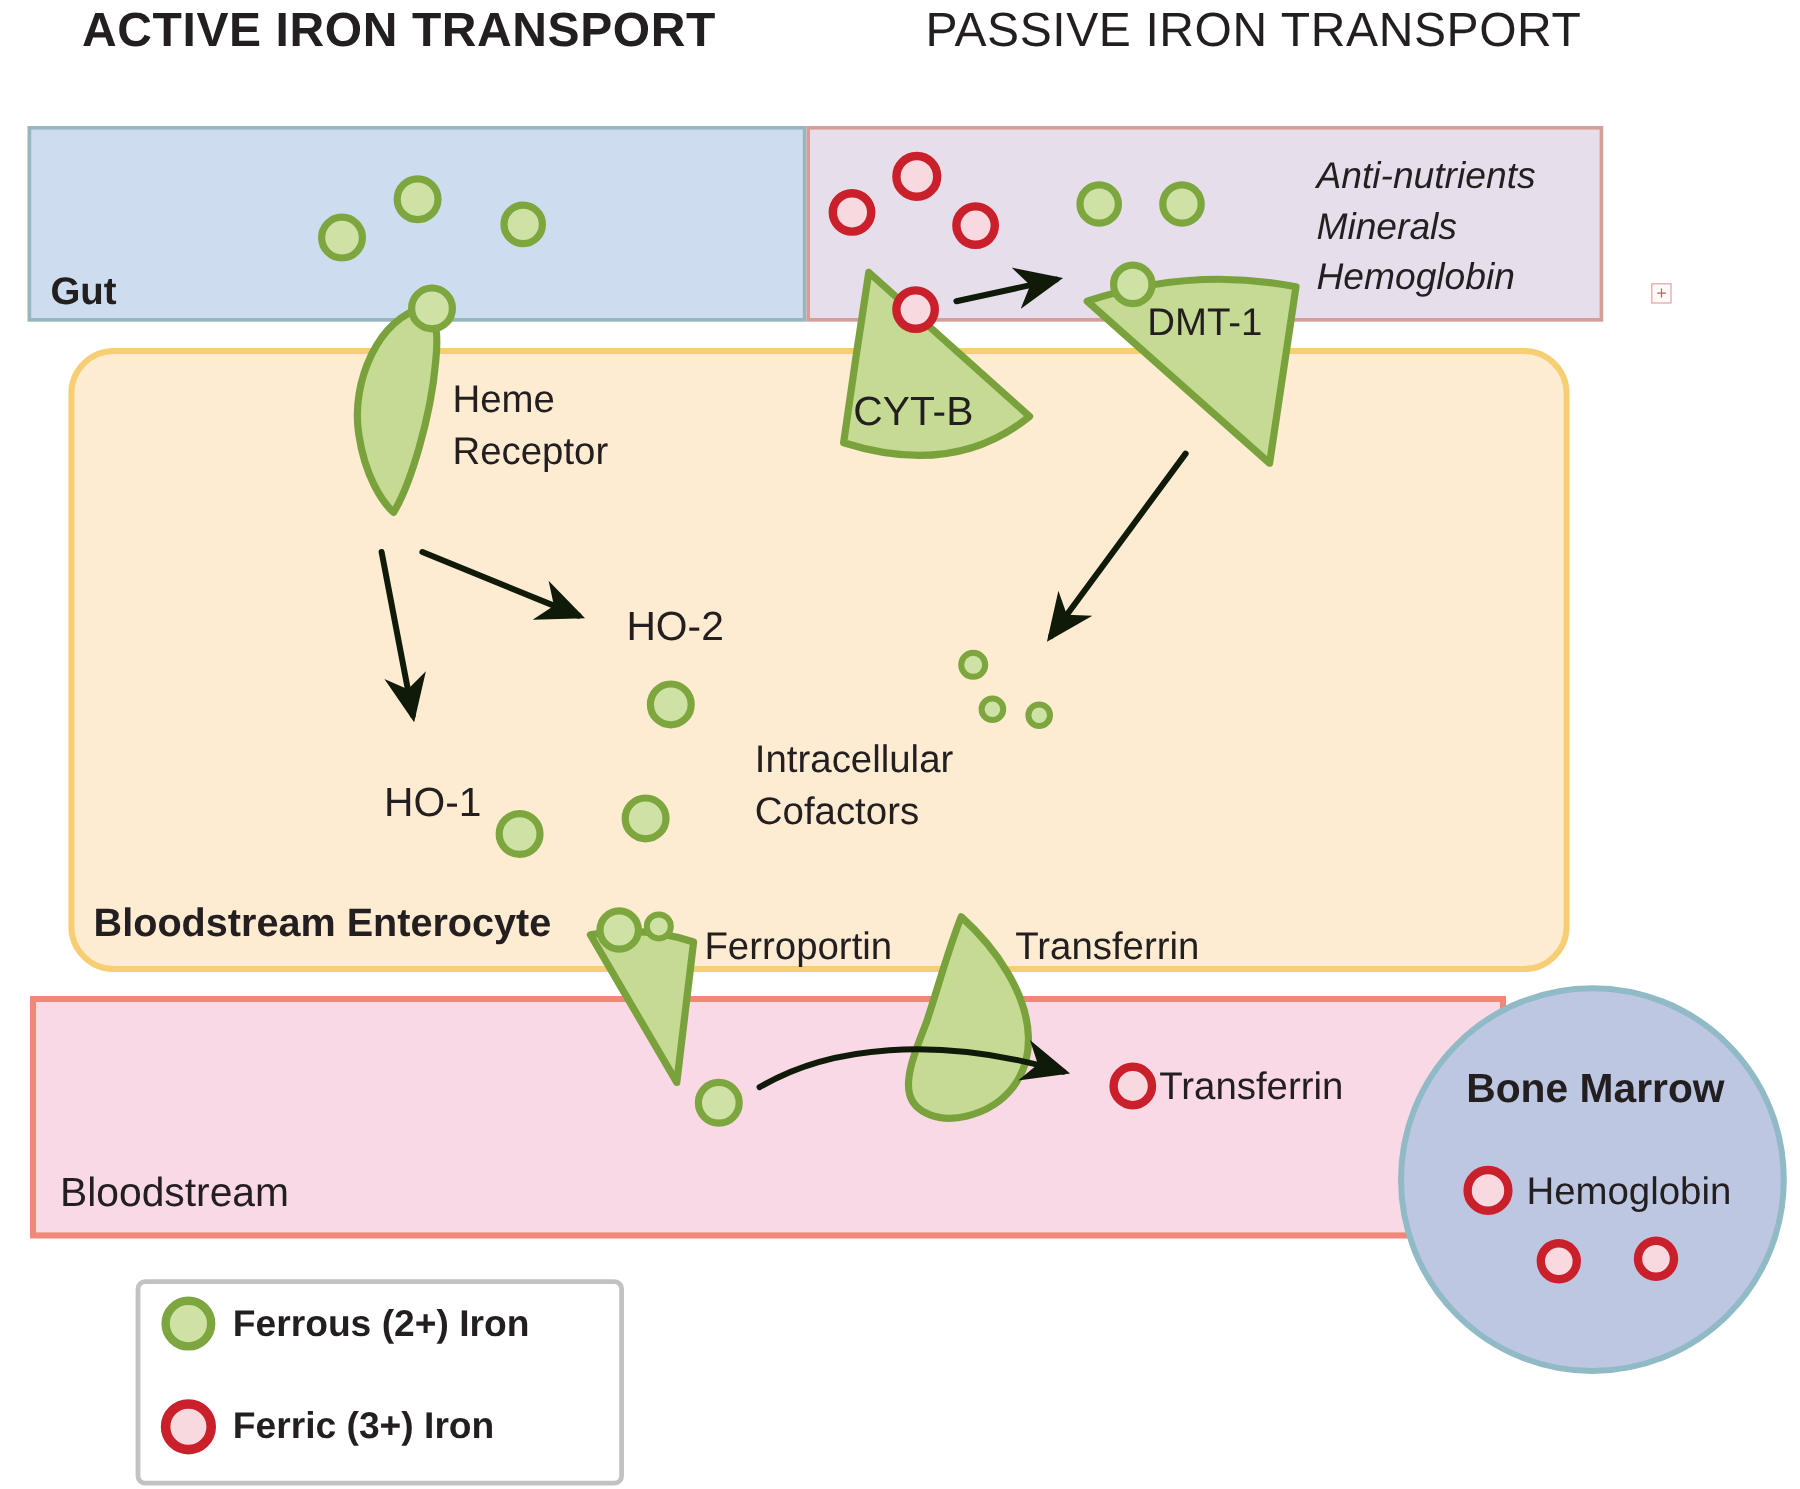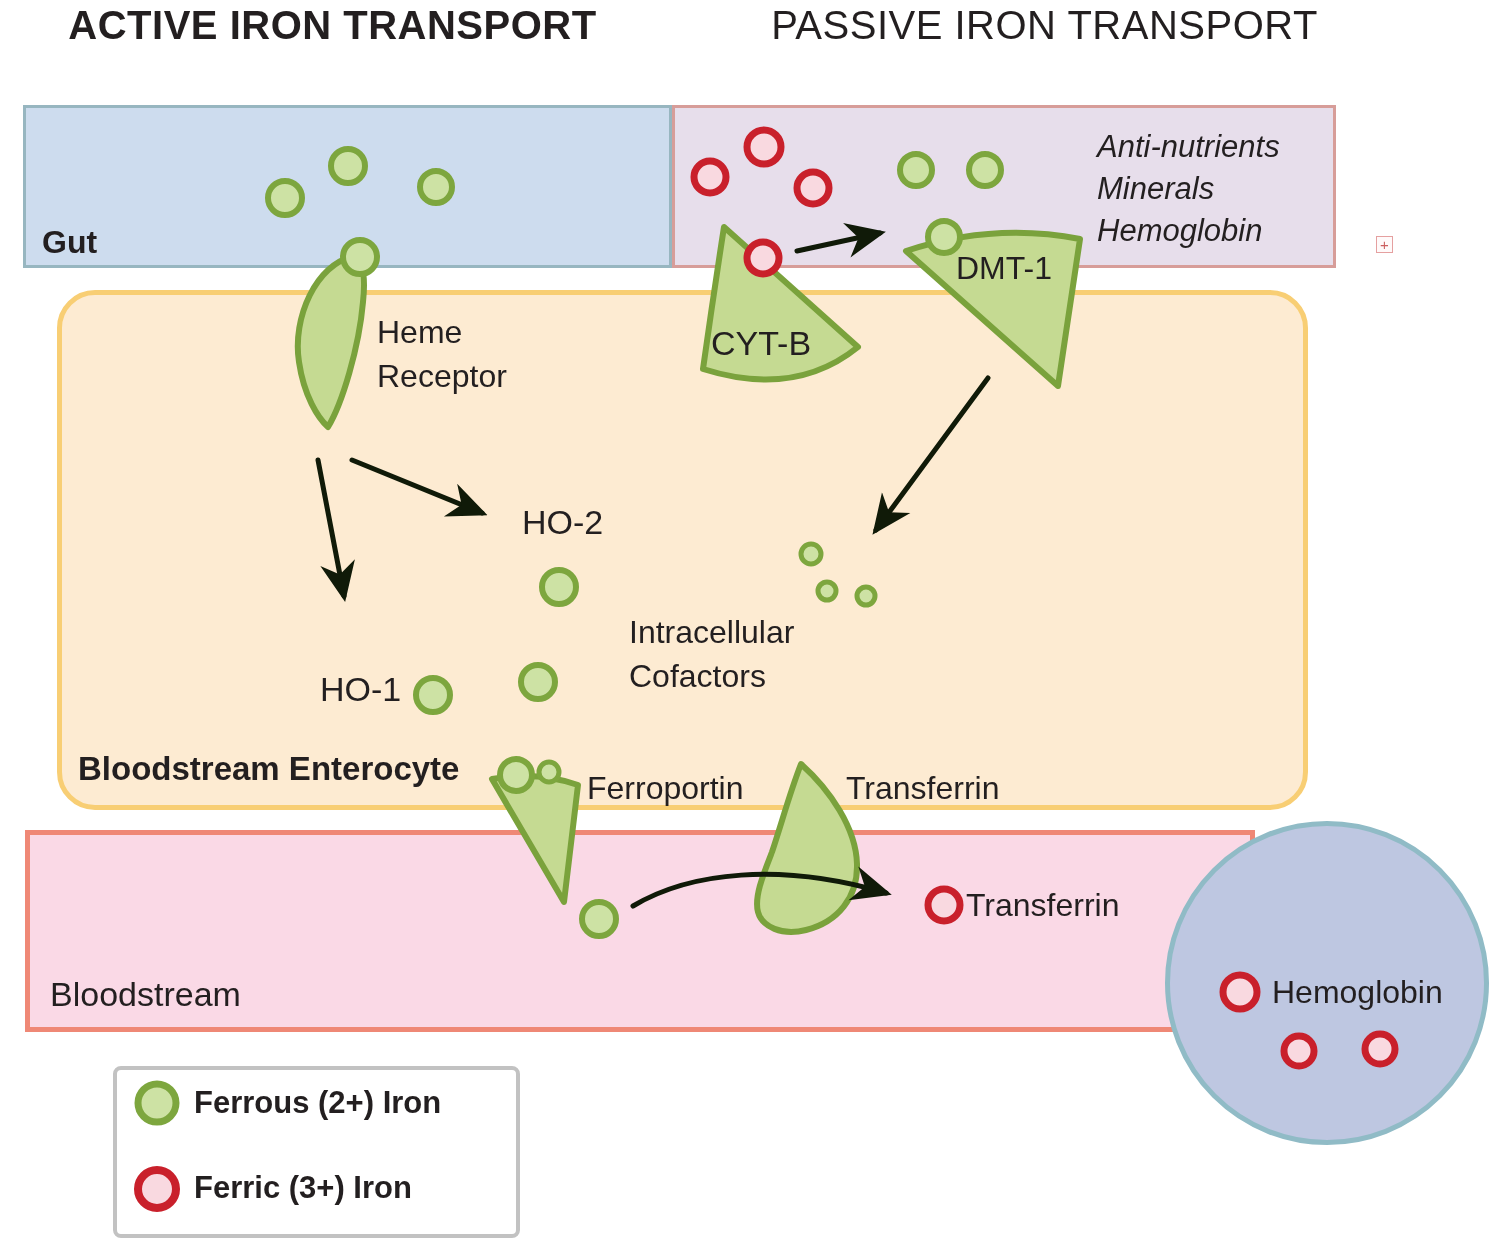--- a/index.html
+++ b/index.html
@@ -32,21 +32,21 @@
   .t-active-title{left:20px;top:2px;width:625px;font-size:40px;font-weight:bold;letter-spacing:.5px}
   .t-active-sub{left:20px;top:56px;width:625px;font-size:31px}
   .t-passive-title{left:712px;top:2px;width:665px;font-size:40px;font-weight:normal;letter-spacing:.5px}
   .t-passive-sub{left:712px;top:56px;width:665px;font-size:31px}
   .l-gut{left:42px;top:224px;font-size:32px;font-weight:bold}
   .l-notes{left:1097px;top:126px;font-size:31px;font-style:italic;line-height:1.36}
   .l-heme{left:377px;top:310px;width:180px;font-size:32px;line-height:1.38}
   .l-cytb{left:711px;top:324px;font-size:34px}
   .l-dmt{left:956px;top:250px;font-size:32px}
   .l-ho2{left:522px;top:503px;font-size:34px}
-  .l-ho1{left:320px;top:670px;font-size:34px}
+  .l-ho1{left:320px;top:650px;font-size:34px}
   .l-cyto{left:629px;top:610px;width:210px;font-size:32px;line-height:1.38}
   .l-enterocyte{left:78px;top:750px;font-size:33px;font-weight:bold}
   .l-ferroportin{left:587px;top:770px;font-size:32px}
   .l-hephaestin{left:846px;top:770px;font-size:32px}
   .l-bloodstream{left:50px;top:975px;font-size:34px;font-weight:normal}
   .l-transferrin{left:966px;top:887px;font-size:32px}
   .l-bonemarrow{left:1212px;top:888px;width:235px;font-size:34px;font-weight:bold;text-align:center}
   .l-hemoglobin{left:1272px;top:974px;font-size:32px}
   .l-leg-ferrous{left:194px;top:1085px;font-size:31px;font-weight:bold}
   .l-leg-ferric{left:194px;top:1170px;font-size:31px;font-weight:bold}
@@ -137,19 +137,20 @@
   <div class="label l-ho2">HO-2</div>
   <div class="label l-ho1">HO-1</div>
   <div class="label l-cyto wrap">Intracellular Cofactors</div>
   <div class="label l-enterocyte">Bloodstream Enterocyte</div>
   <div class="label l-ferroportin">Ferroportin</div>
   <div class="label l-hephaestin">Transferrin</div>
 
   <div class="label l-bloodstream">Bloodstream</div>
   <div class="label l-transferrin">Transferrin</div>
 
+  <div class="label l-bonemarrow">Bone Marrow</div>
   <div class="label l-hemoglobin">Hemoglobin</div>
 
   <div class="label l-leg-ferrous">Ferrous (2+) Iron</div>
   <div class="label l-leg-ferric">Ferric (3+) Iron</div>
 
   <div class="abs broken-img">+</div>
 </div>
 
 </body></html>

